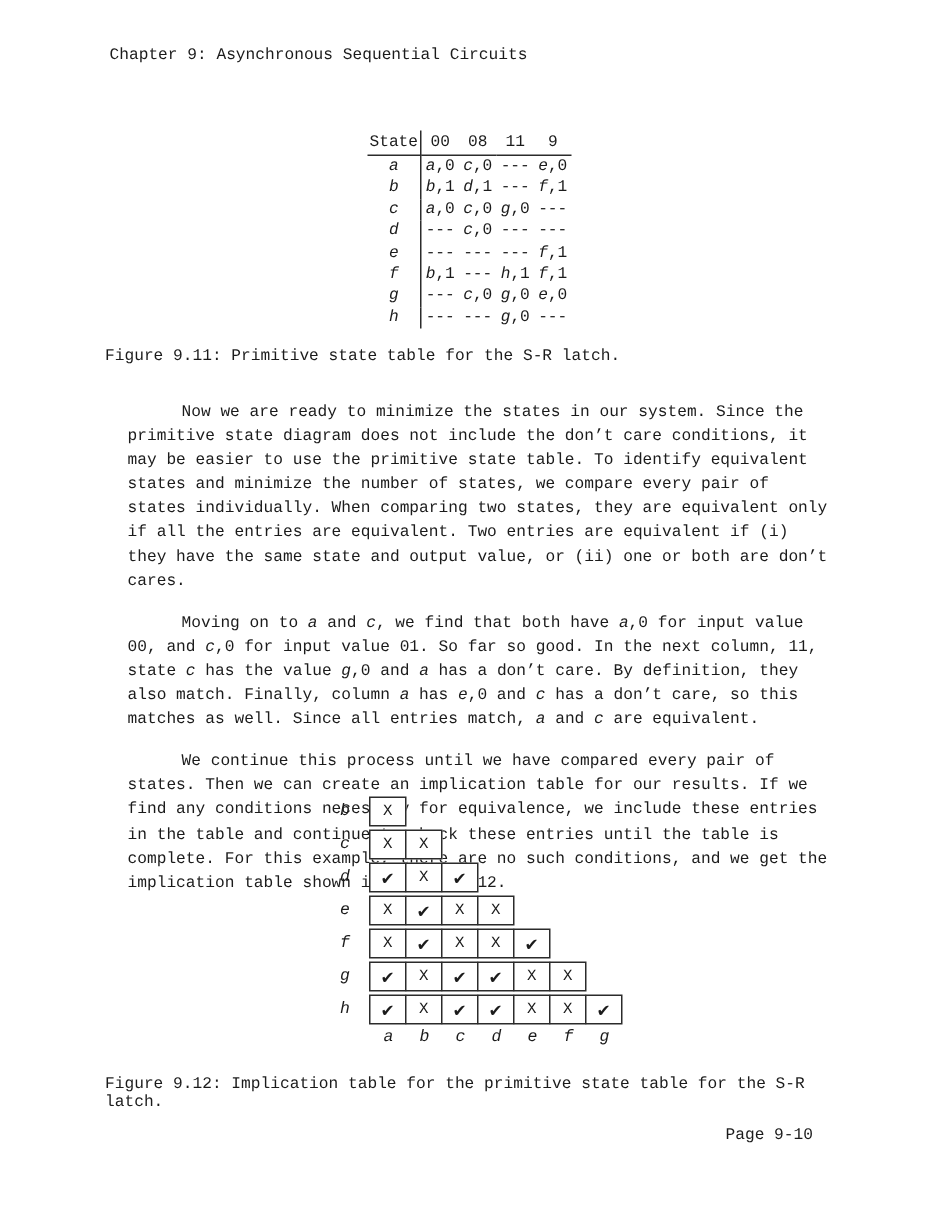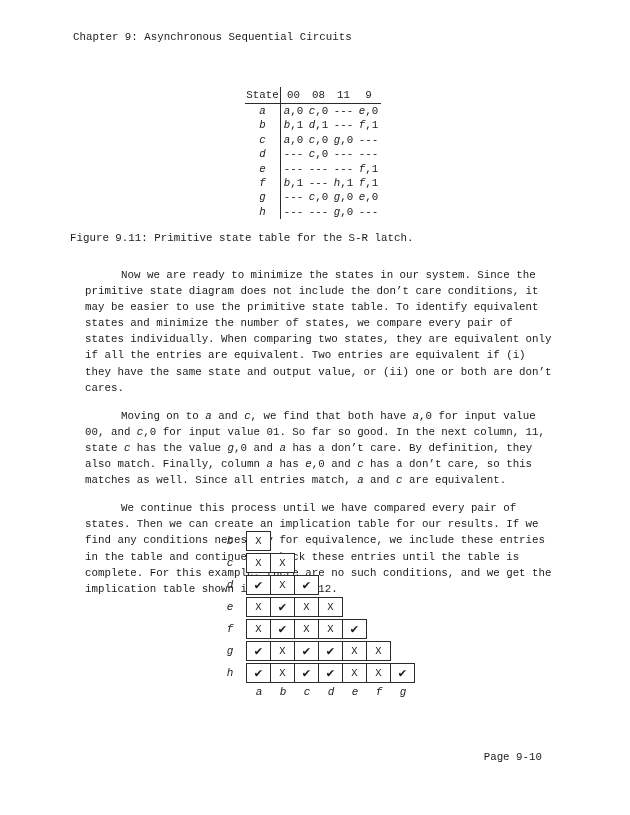--- a/index.html
+++ b/index.html
@@ -180,16 +180,17 @@
           <div class="impl-col-label">b</div>
           <div class="impl-col-label">c</div>
           <div class="impl-col-label">d</div>
           <div class="impl-col-label">e</div>
           <div class="impl-col-label">f</div>
           <div class="impl-col-label">g</div>
         </div>
       </div>
   </div>
 
+  <div class="caption fig912">Figure 9.12: Implication table for the primitive state table for the S-R latch.</div>
 
   <div class="footer">Page 9-10</div>
 
 </div>
 
 </body></html>

